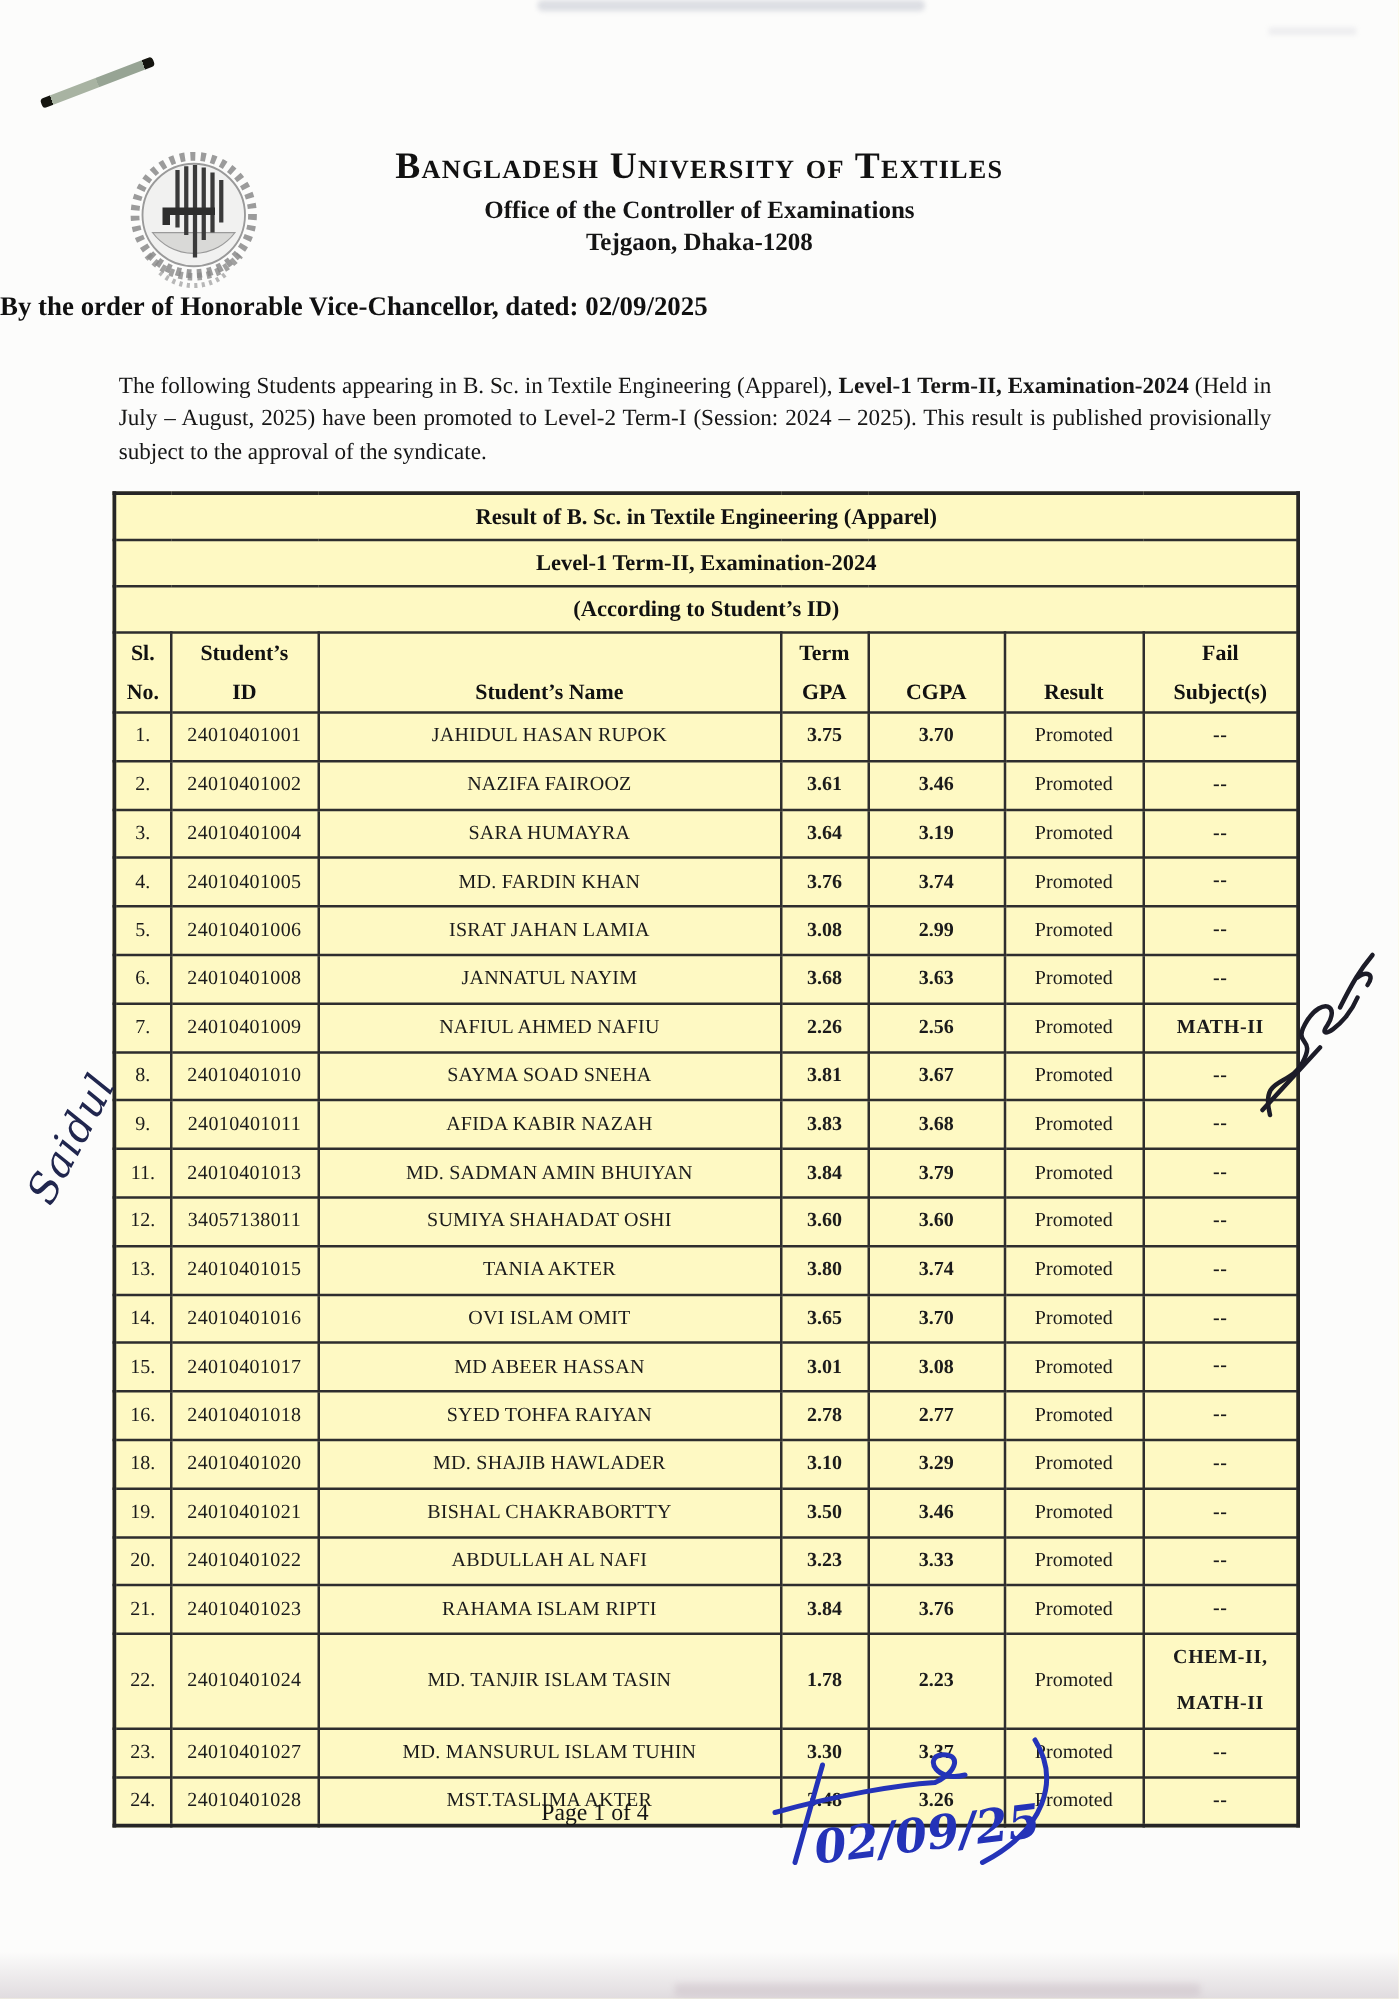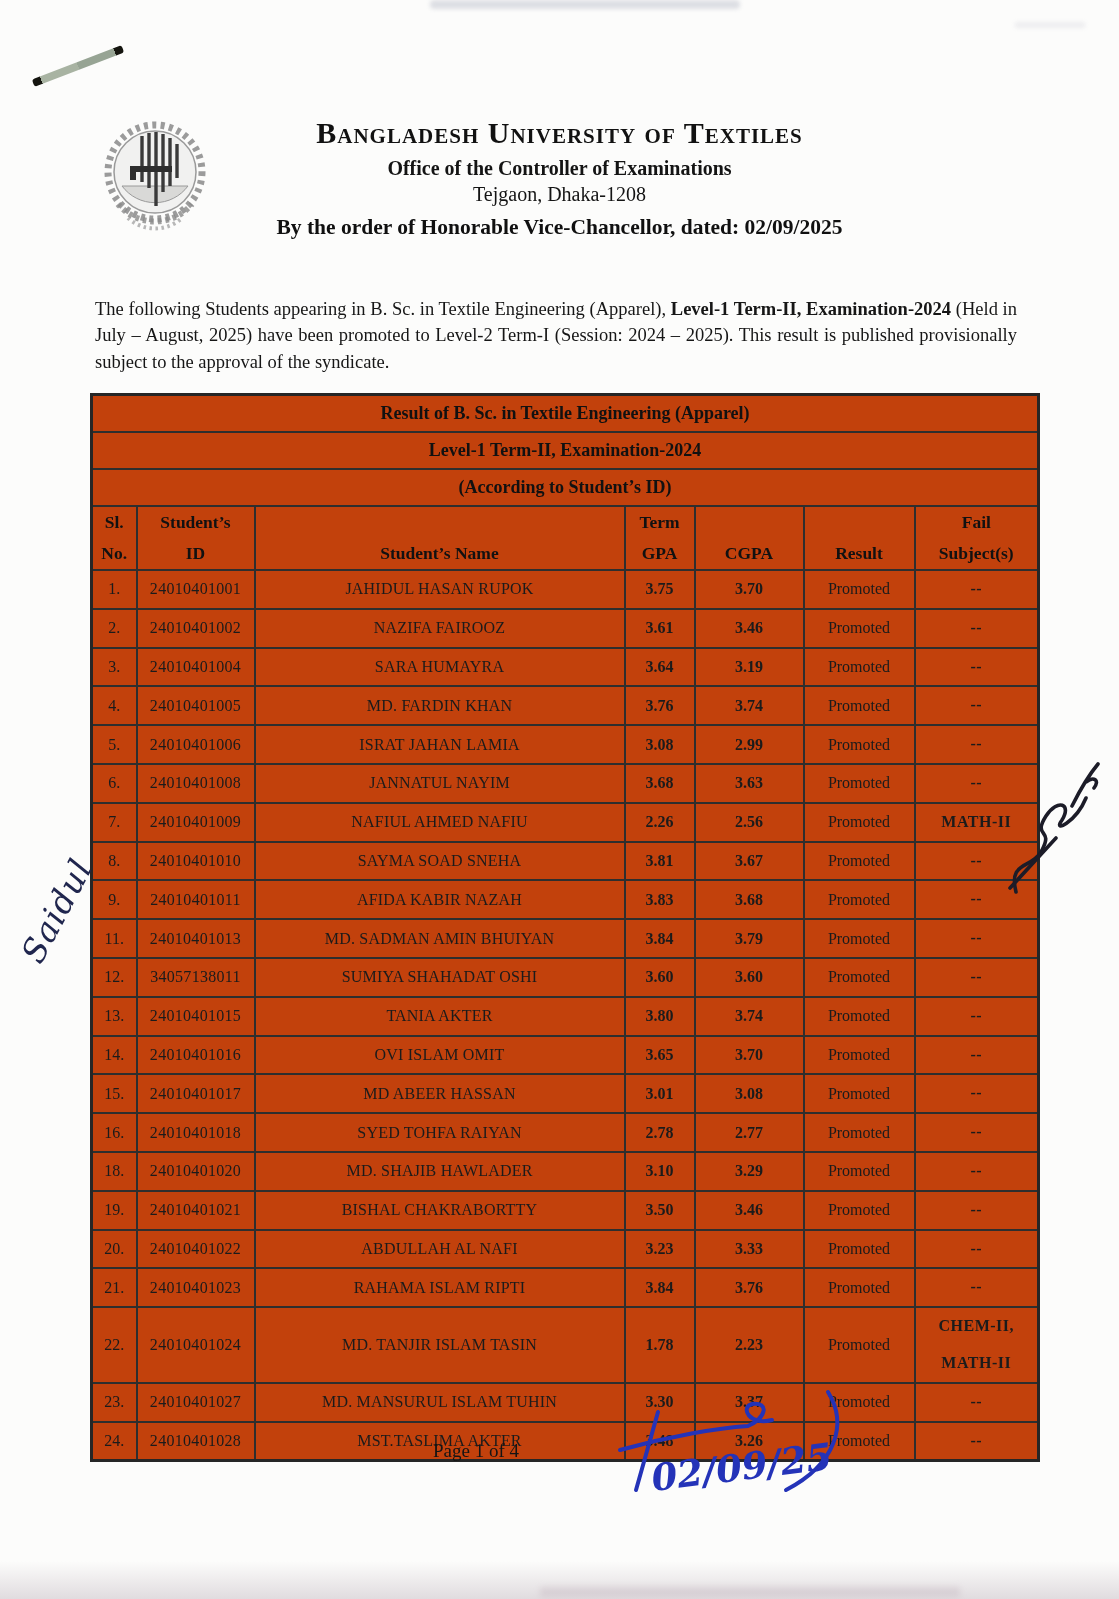--- a/index.html
+++ b/index.html
@@ -21,32 +21,32 @@
     background:linear-gradient(to bottom, rgba(0,0,0,0), rgba(160,145,158,.30));}
   .bottom-smudge{position:absolute;bottom:2px;left:540px;width:420px;height:10px;
     background:#c9b9c2;opacity:.35;filter:blur(3px);}
 
   
   .logo{position:absolute;top:120px;left:102px;}
   .head-center{position:absolute;top:116px;left:0;width:100%;text-align:center;}
   .uni-title{font-size:30px;font-weight:bold;font-variant:small-caps;
     letter-spacing:1px;color:#111;}
   .office-line{font-size:20px;font-weight:bold;margin-top:7px;color:#141414;}
-  .address-line{font-size:20px;font-weight:normal;margin-top:3px;color:#141414;}
-  .order-line{position:absolute;top:215px;left:0;width:100%;text-align:center;
+  .address-line{font-size:20px;font-weight:bold;margin-top:3px;color:#141414;}
+  .order-line{position:absolute;top:233px;left:0;width:100%;
     font-size:21.5px;font-weight:bold;color:#101010;}
 
   
   .intro{position:absolute;top:284px;left:95px;width:922px;
     font-size:18.5px;line-height:1.42;text-align:justify;color:#161616;margin-top:12px;}
 
   
   table.results{position:absolute;top:393px;left:90px;width:947px;
     border-collapse:collapse;table-layout:fixed;border:3px solid #262626;
-    background:#c2410c;}
+    background:#fef9c3;}
   table.results td, table.results th{border:2px solid #2e2e2e;padding:0 2px;
     text-align:center;vertical-align:middle;overflow:hidden;}
   tr.title-row td{height:35px;font-weight:bold;font-size:18px;color:#111;}
   tr.header-row th{height:62px;font-weight:bold;font-size:17.5px;color:#111;}
   .col-head{display:flex;flex-direction:column;justify-content:space-between;
     min-height:52px;padding:3px 0;}
   .col-head.single{justify-content:flex-end;}
   tbody.data tr td{height:33px;font-size:16px;}
   tbody.data tr.tall td{height:64px;}
   td.c-sl{text-align:left;padding-left:7px;}

